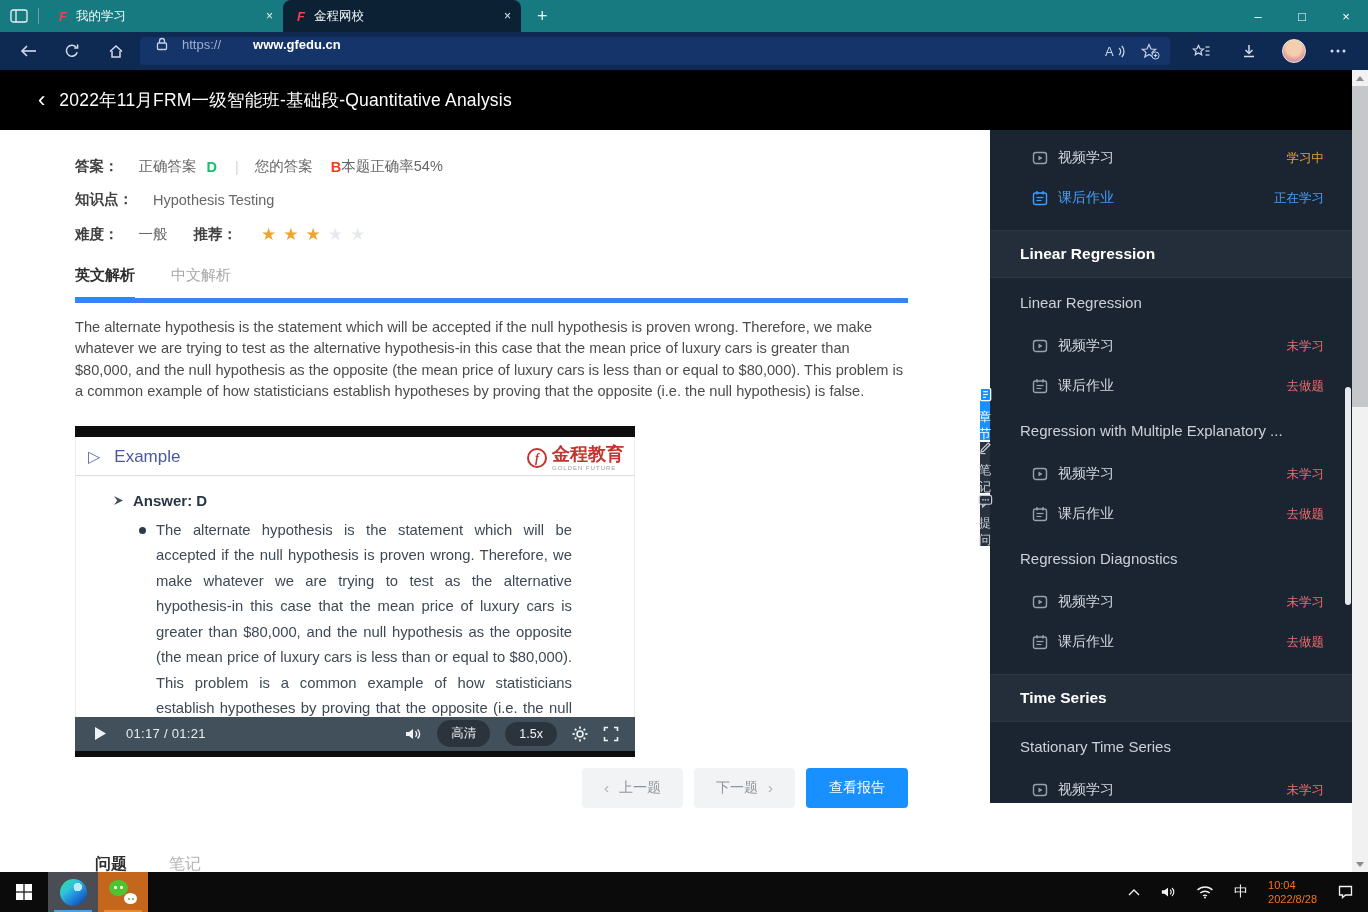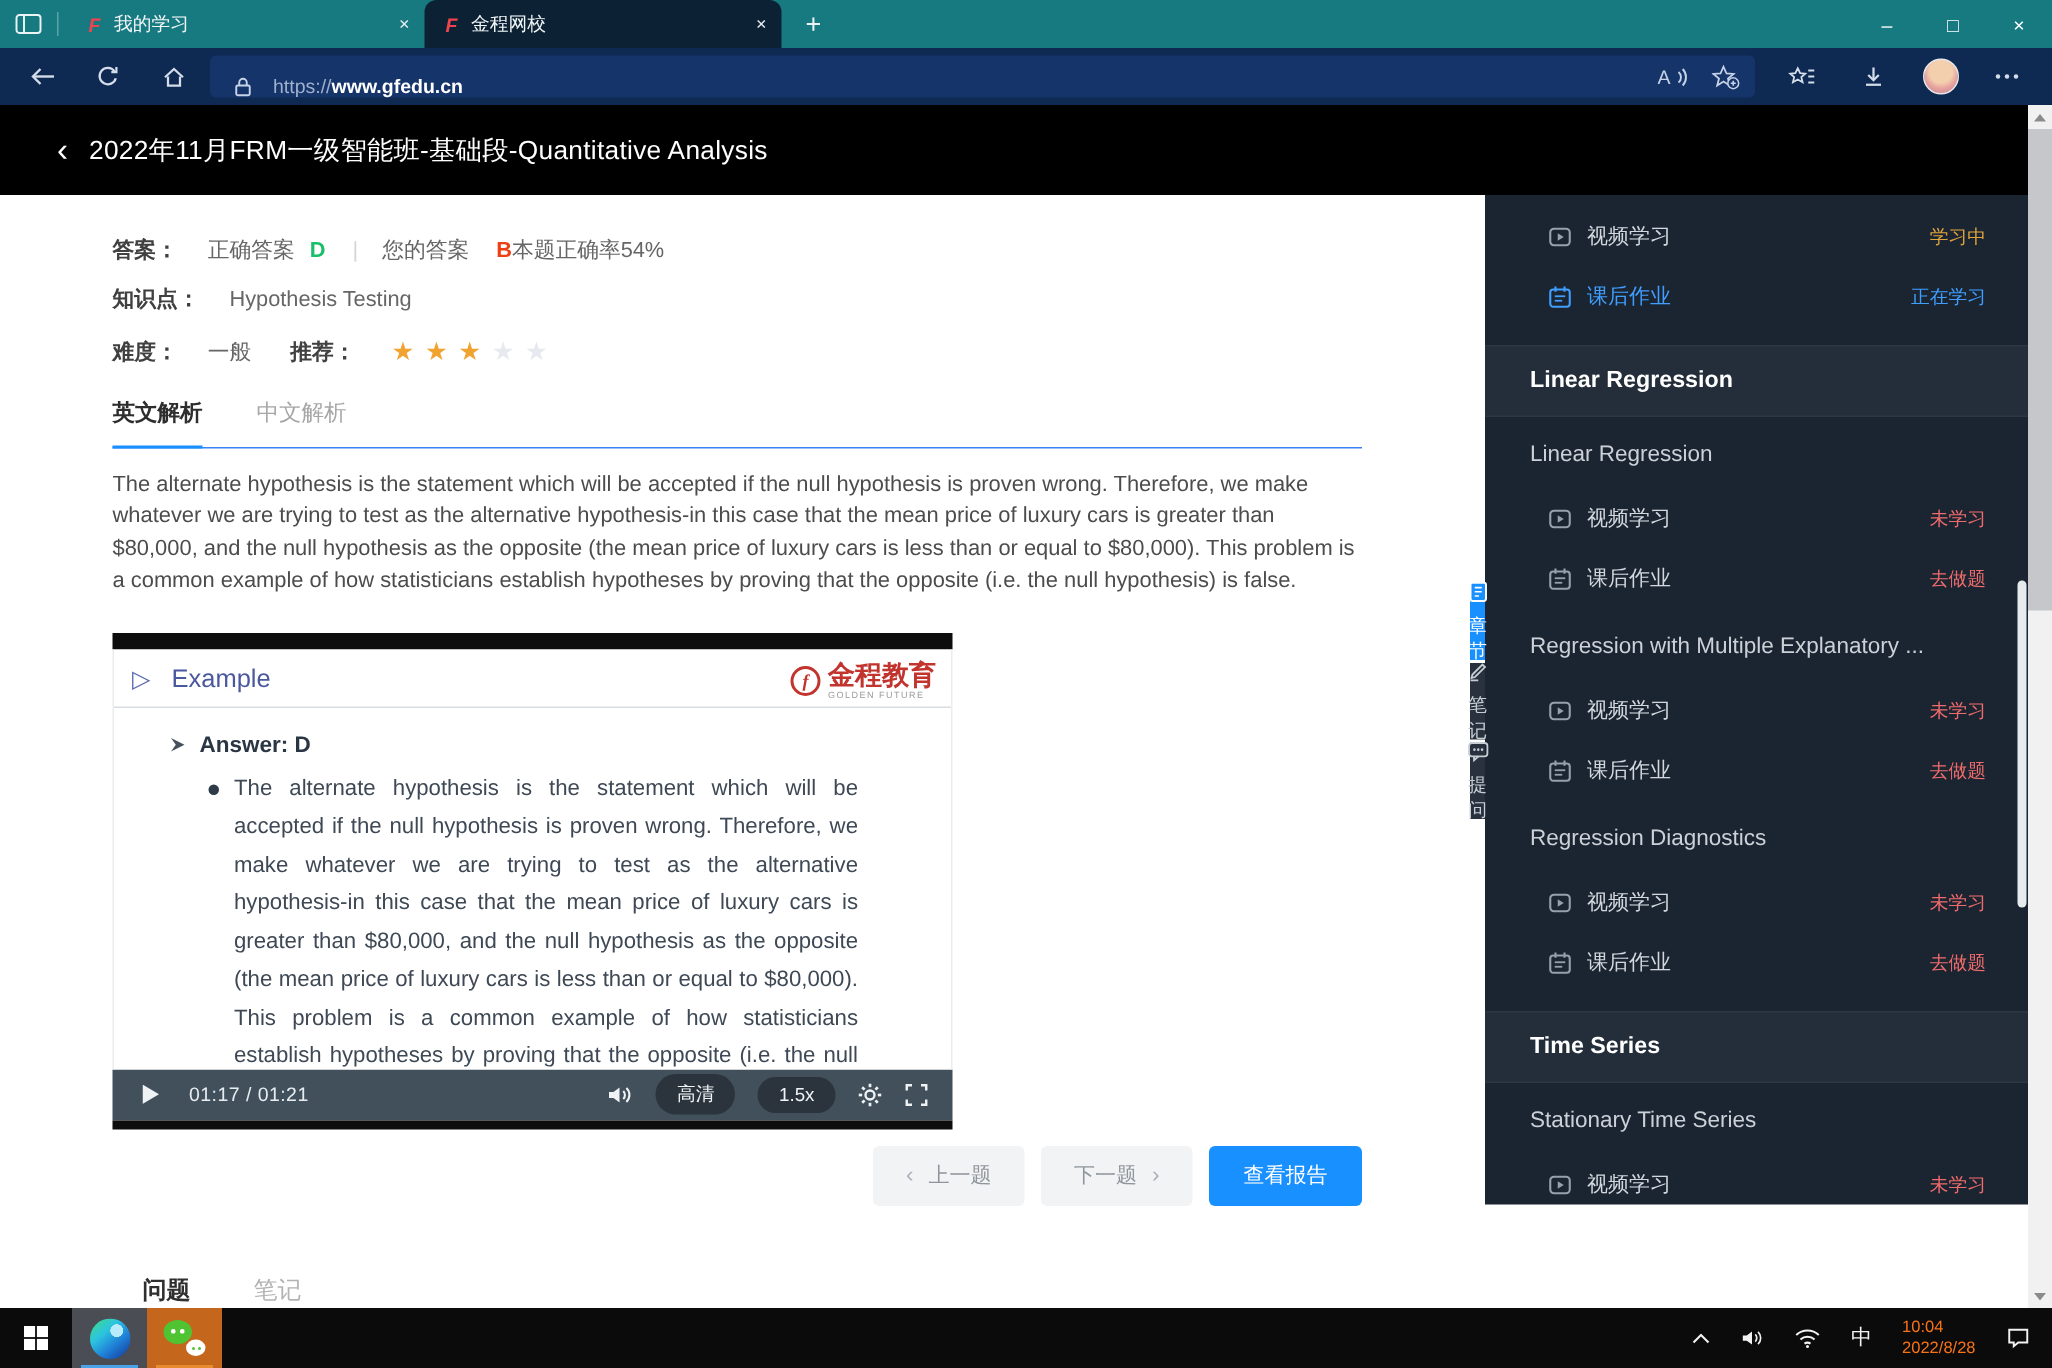--- a/index.html
+++ b/index.html
@@ -14,23 +14,23 @@
   .btab.active { background:#0c2134; border-radius:8px 8px 0 0; }
   .favicon { font-size:13px; font-weight:bold; font-style:italic; color:#ef4350; margin-right:9px; }
   .btab .tab-close { margin-left:auto; font-size:12px; color:#e7eef0; }
   .new-tab { font-size:18px; color:#eaf4f4; margin-left:16px; font-weight:300; }
   .win-controls { margin-left:auto; display:flex; height:32px; }
   .win-btn { width:44px; height:32px; display:flex; align-items:center; justify-content:center; font-size:13px; color:#fff; }
 
   
   .toolbar { position:absolute; left:0; top:32px; width:1368px; height:38px; background:#0e2a52; }
   .tb-icon { position:absolute; top:0; height:38px; display:flex; align-items:center; color:#d4dde9; }
-  .addr { position:absolute; left:140px; top:5px; width:1030px; height:28px; background:#15346a; border-radius:4px; display:flex; align-items:flex-end; font-size:13px; color:#9fb0ce; }
+  .addr { position:absolute; left:140px; top:5px; width:1030px; height:28px; background:#15346a; border-radius:4px; display:flex; align-items:flex-start; font-size:13px; color:#9fb0ce; }
   .addr .lock { margin:0 14px 0 16px; color:#c6d2e6; display:flex; }
-  .addr .domain { color:#ffffff; font-weight:bold; }
+  .addr .domain { color:#ffffff; font-weight:bold;margin-left:32px; }
   .addr-right { position:absolute; top:0; height:28px; display:flex; align-items:center; color:#c6d2e6; }
 
   
   .course-header { position:absolute; left:0; top:70px; width:1368px; height:60px; background:#000; display:flex; align-items:center; }
   .back-chevron { color:#fff; font-size:22px; margin-left:38px; line-height:1; }
   .course-title { color:#fff; font-size:17.5px; font-weight:500; margin-left:14px; letter-spacing:.2px; }
 
   
   .main { position:absolute; left:0; top:130px; width:990px; height:742px; background:#fff; padding-left:75px; }
   .qrow { display:flex; align-items:center; font-size:14.5px; color:#666; }
@@ -38,21 +38,21 @@
   .qrow.r2 { margin-top:14px; }
   .qrow.r3 { margin-top:15px; }
   .qlabel { color:#404040; font-weight:bold; margin-right:20px; }
   .green { color:#19be6b; font-weight:bold; margin:0 10px; }
   .pipe { color:#d5d5d5; margin:0 16px 0 8px; }
   .redv { color:#ed4014; font-weight:bold; margin-left:18px; }
   .star { font-size:17px; color:#e6e9ee; margin-right:7px; }
   .star.filled { color:#f0a330; }
   .stars-wrap { margin-left:4px; letter-spacing:0; }
 
-  .an-tabs { width:833px; margin-top:21px; border-bottom:1px solid #3b82f6; display:flex; gap:36px; position:relative;text-align:right; }
+  .an-tabs { width:833px; margin-top:21px; border-bottom:5px solid #3b82f6; display:flex; gap:36px; position:relative;text-align:right; }
   .an-tab { font-size:15px; color:#a6a6a6; padding-bottom:13px; position:relative; }
   .an-tab.active { color:#2d2d2d; font-weight:bold; }
   .an-tab.active::after { content:""; position:absolute; left:0; bottom:-1px; width:100%; height:2.5px; background:#1890ff; }
 
   .analysis-text { width:833px; margin-top:14px; font-size:14.6px; line-height:1.47; color:#4c4c4c; }
 
   
   .video { width:560px; margin-top:23px; }
   .v-top { height:11px; background:#0d0d0d; }
   .v-bottom { height:6px; background:#0d0d0d; }

